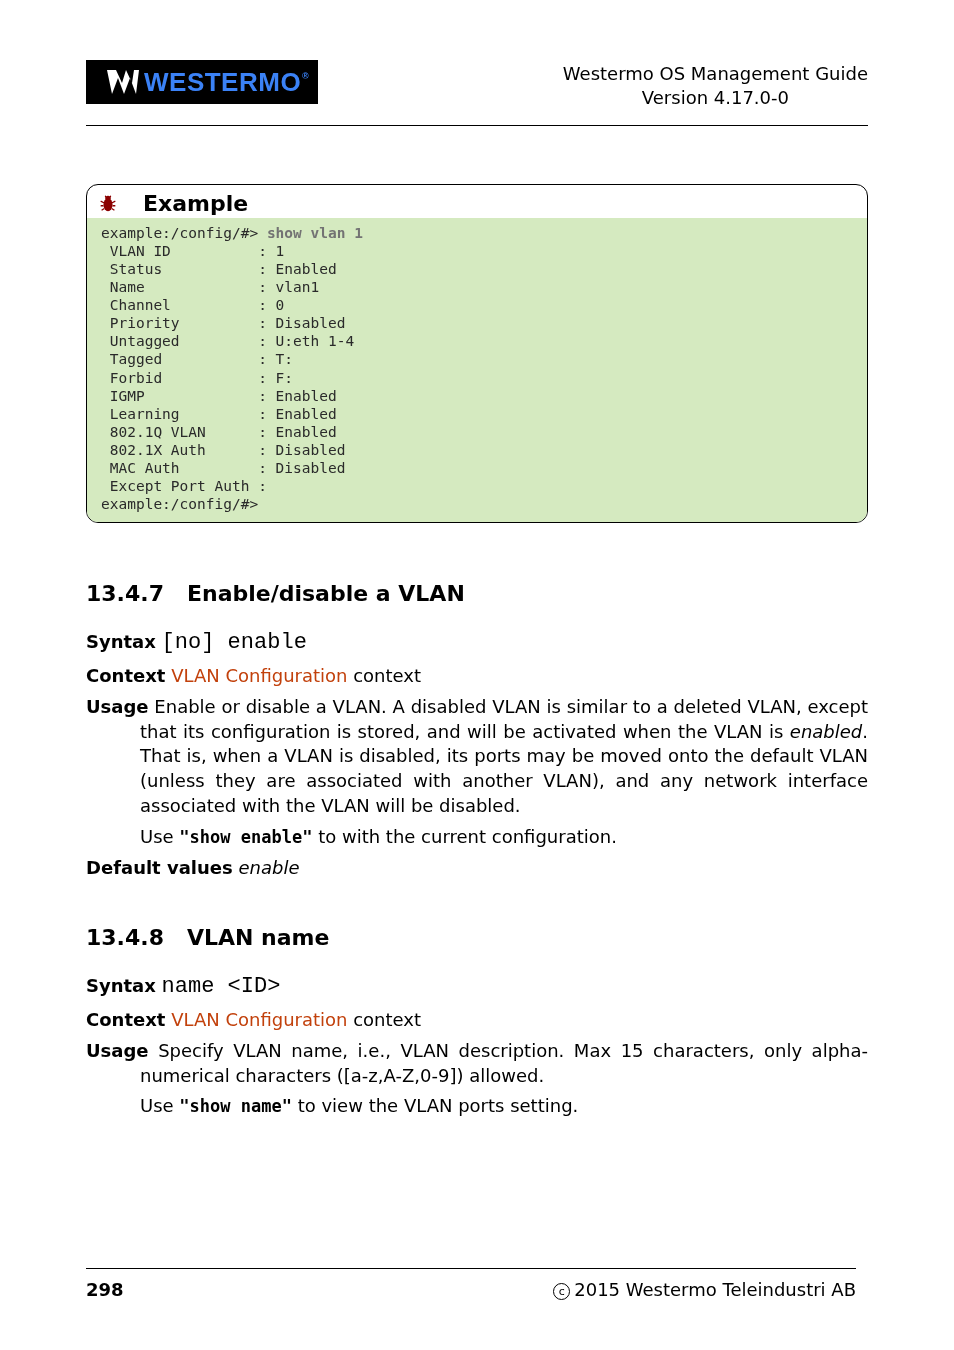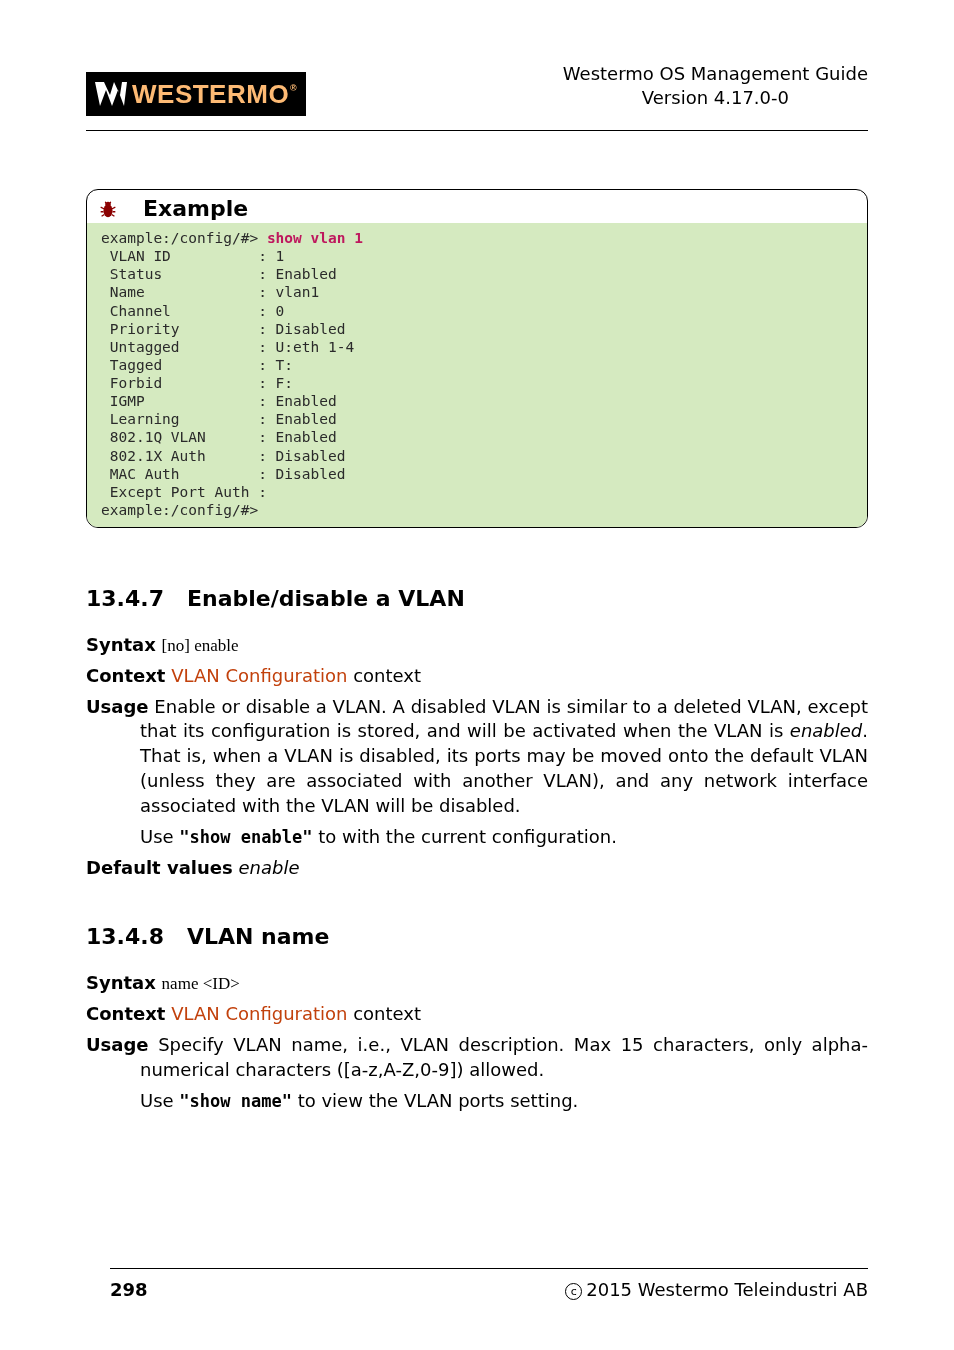--- a/index.html
+++ b/index.html
@@ -19,27 +19,26 @@
   }
   .header {
     display: flex;
     justify-content: space-between;
     align-items: flex-start;
     padding-bottom: 14px;
     border-bottom: 1.5px solid #000;
   }
   .logo-box {
     background: #000;
-    color: #fdba74;
+    color: #3b82f6;
     display: flex;
     align-items: center;
-    padding: 6px 10px 6px 8px;
+    padding: 6px 10px 6px 20px;
     height: 44px;
     box-sizing: border-box;
-    margin-top: 12px;
   }
   .logo-w {
     font-family: Arial, sans-serif;
     font-weight: 900;
     font-size: 28px;
     letter-spacing: -1px;
     display: flex;
     align-items: center;
     gap: 1px;
   }
@@ -84,62 +83,61 @@
   .bug-icon svg { display: block; }
   .terminal {
     background: #d5eac0;
     font-family: "DejaVu Sans Mono", Menlo, Consolas, monospace;
     font-size: 14.5px;
     line-height: 1.25;
     padding: 6px 14px 8px 14px;
     white-space: pre;
     color: #2a2a2a;
   }
-  .terminal .bold { font-weight: 700; color: #be185d; }
+  .terminal .bold { font-weight: 700; color: #737373; }
   .section-heading {
     font-size: 22px;
     font-weight: 700;
     margin-top: 58px;
     margin-bottom: 22px;
   }
   .subsec {
     margin-top: 44px;
   }
   .para {
     font-size: 18px;
     line-height: 1.38;
     margin: 0 0 6px 0;
     text-align: justify;
   }
   .label {
     font-weight: 700;
   }
   .mono {
-    font-family: Liberation Serif, serif;
-    font-size: 17px;
+    font-family: Liberation Mono, monospace;
+    font-size: 22px;
   }
   .mono-bold {
     font-family: "DejaVu Sans Mono", Menlo, Consolas, monospace;
     font-size: 17px;
     font-weight: 700;
   }
   .link { color: #c2410c; }
   .hang-usage {
     padding-left: 54px;
   }
   .hang-usage .first {
     text-indent: -54px;
   }
   .italic { font-style: italic; }
   .footer {
     position: absolute;
     left: 86px;
-    right: 86px;
+    right: 98px;
     bottom: 50px;
-    margin-left: 24px;
   }
   .footer-rule {
     border-top: 1.5px solid #000;
     margin-bottom: 10px;
   }
   .footer-row {
     display: flex;
     justify-content: space-between;
     font-size: 18px;
   }

